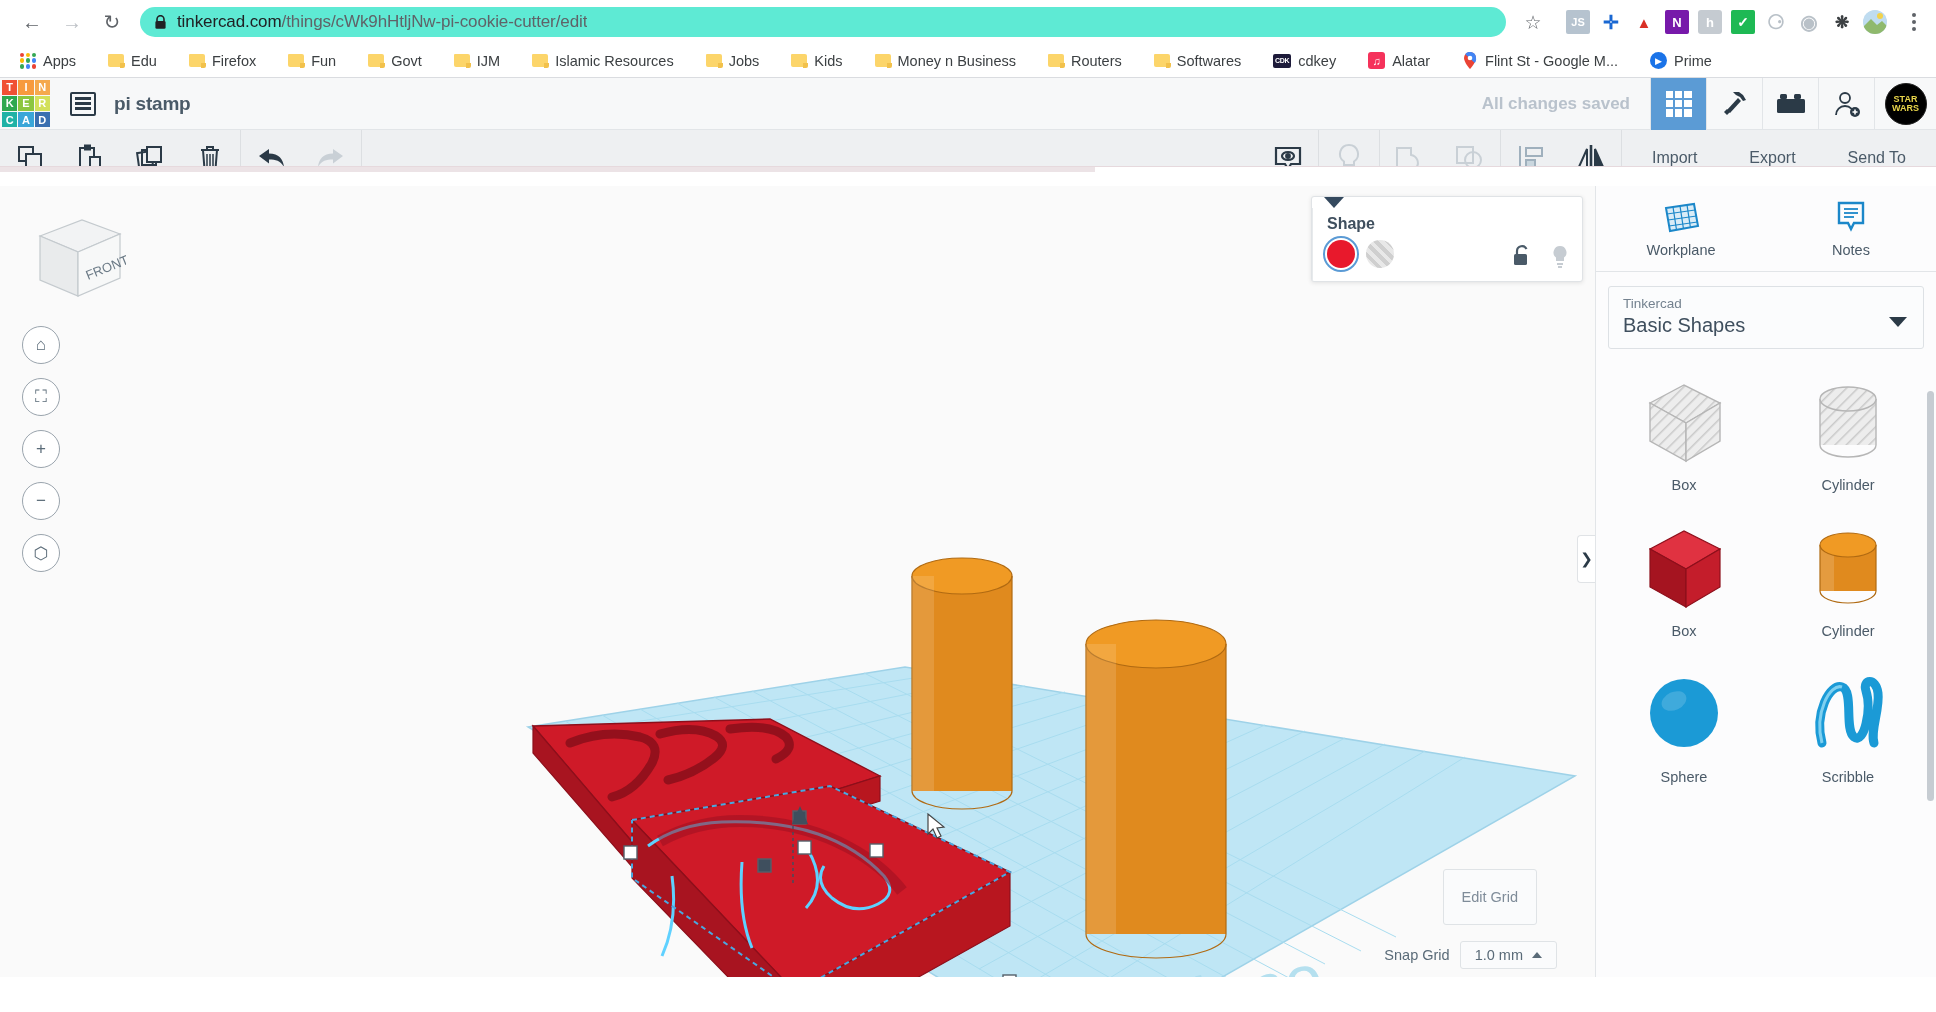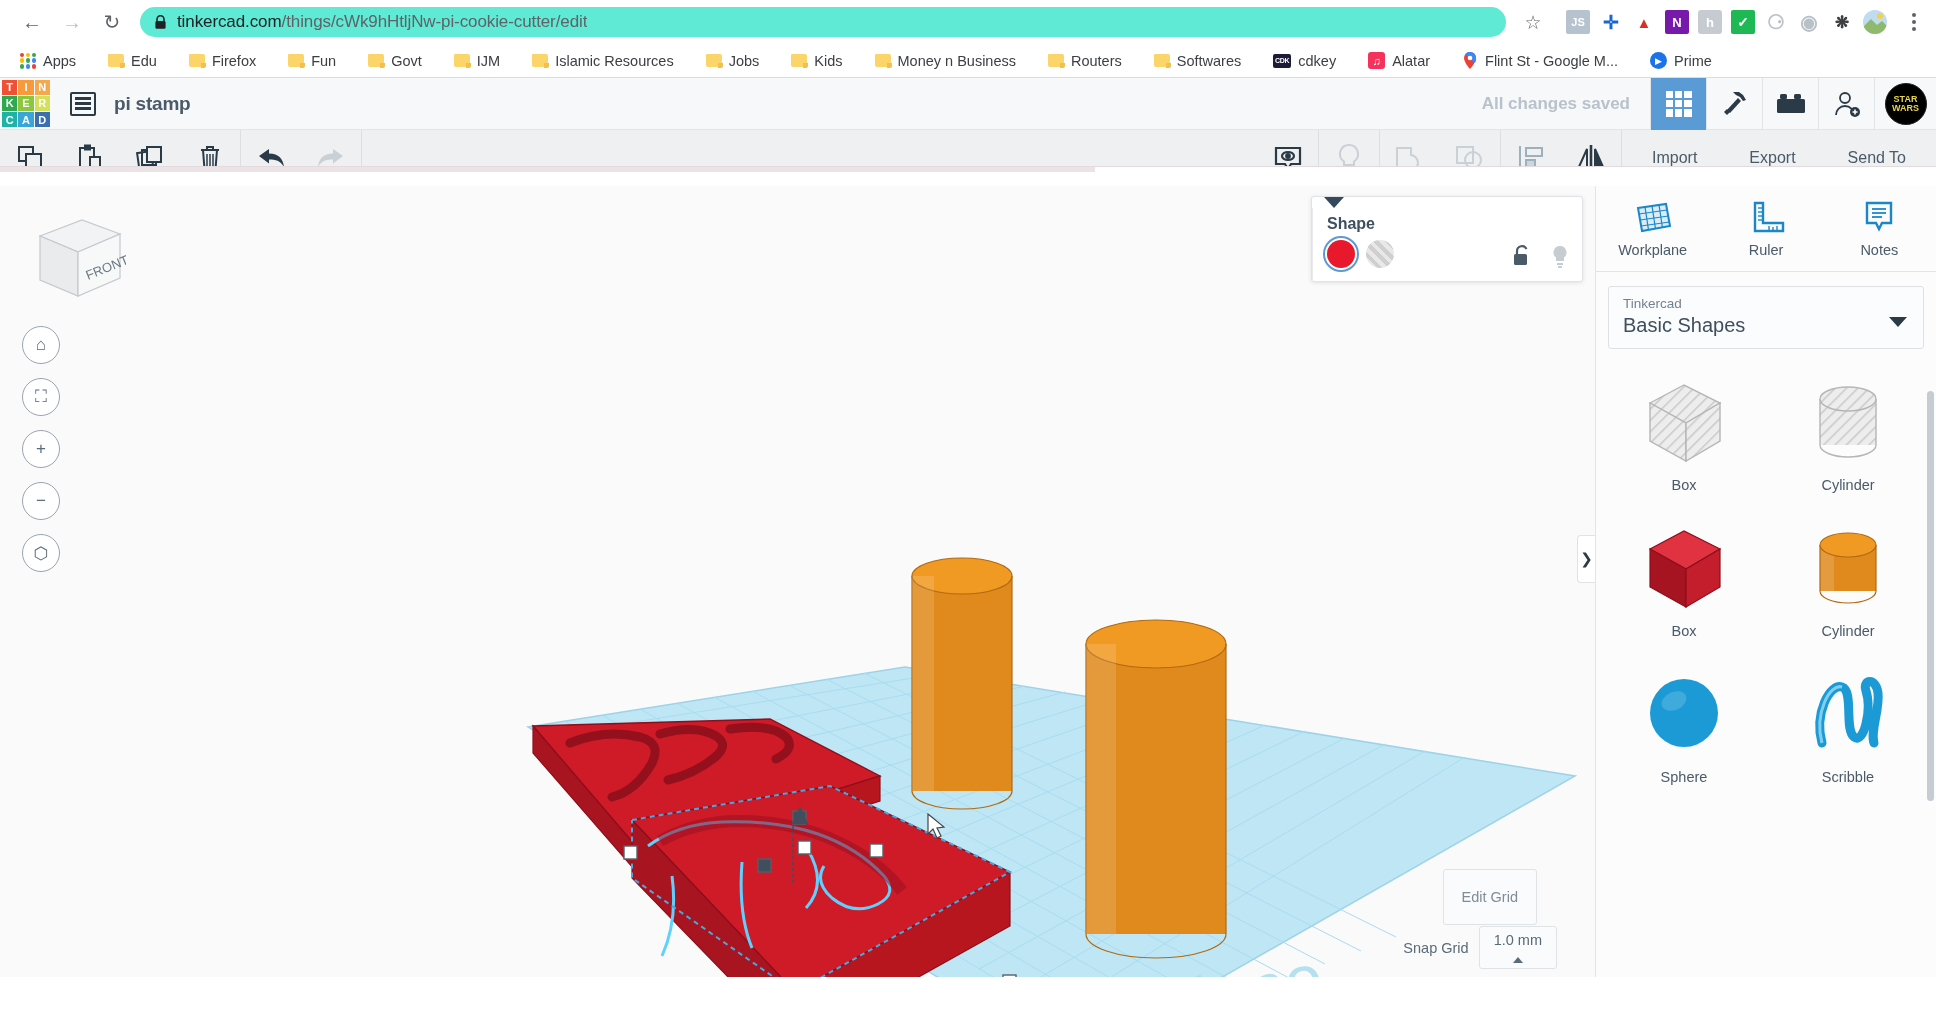--- a/index.html
+++ b/index.html
@@ -135,21 +135,21 @@
     background:#c6ccd2; border-radius:4px;}
 
   
   .edit-grid { position:absolute; right:58px; bottom:52px; border:1px solid #dfe3e6;
     background:#fafbfc; border-radius:3px; padding:19px 18px; font-size:14.5px;
     color:#7f8c99; cursor:pointer;}
   .snap-row { position:absolute; right:38px; bottom:8px; display:flex; align-items:center; gap:10px;}
   .snap-label { font-size:14.5px; color:#5a6b78;}
   .snap-val { border:1px solid #dfe3e6; background:#fafbfc; border-radius:3px;
     padding:5px 14px; font-size:14.5px; color:#5a6b78; display:flex; align-items:center; gap:9px;
-    cursor:pointer;flex-direction:column;}
+    cursor:pointer;}
   .caret-up-sm { width:0;height:0;border-left:5px solid transparent;border-right:5px solid transparent;
     border-bottom:6px solid #5a6b78;}
 
   
   .collapse-arrow { position:absolute; right:0px; top:349px; width:18px; height:48px;
     background:#fff; border:1px solid #e0e3e6; border-right:none;
     border-radius:4px 0 0 4px; display:flex; align-items:center; justify-content:center;
     font-size:15px; color:#2b3a47; cursor:pointer; z-index:5;}
 
   
@@ -601,35 +601,20 @@
             <line x1="27" y1="4.8" x2="30.5" y2="28"></line>
             <line x1="7" y1="14" x2="35" y2="10"></line>
               <line x1="8" y1="20" x2="36.5" y2="16"></line>
             <line x1="9" y1="26" x2="37.5" y2="22"></line>
           </g>
         </svg>
         <span>Workplane</span>
       </div>
       <div class="rp-tab">
         <svg width="42" height="36" viewBox="0 0 42 36">
-          <path d="M10 3 h8 v20 h20 v8 H10 z" fill="none" stroke="#1b87c9" stroke-width="2.4"></path>
-          <g stroke="#1b87c9" stroke-width="1.4">
-            <line x1="13" y1="8" x2="18" y2="8"></line>
-              <line x1="13" y1="12" x2="17" y2="12"></line>
-            <line x1="13" y1="16" x2="18" y2="16"></line>
-              <line x1="13" y1="20" x2="17" y2="20"></line>
-            <line x1="24" y1="26" x2="24" y2="31"></line>
-              <line x1="28" y1="27" x2="28" y2="31"></line>
-            <line x1="32" y1="26" x2="32" y2="31"></line>
-          </g>
-        </svg>
-        <span>Ruler</span>
-      </div>
-      <div class="rp-tab">
-        <svg width="42" height="36" viewBox="0 0 42 36">
           <path d="M9 3h24v20h-9l-3 6-3-6H9z" fill="none" stroke="#1b87c9" stroke-width="2.4"></path>
           <g stroke="#1b87c9" stroke-width="1.8">
             <line x1="14" y1="9" x2="28" y2="9"></line>
               <line x1="14" y1="13" x2="28" y2="13"></line>
             <line x1="14" y1="17" x2="24" y2="17"></line>
           </g>
         </svg>
         <span>Notes</span>
       </div>
     </div>

